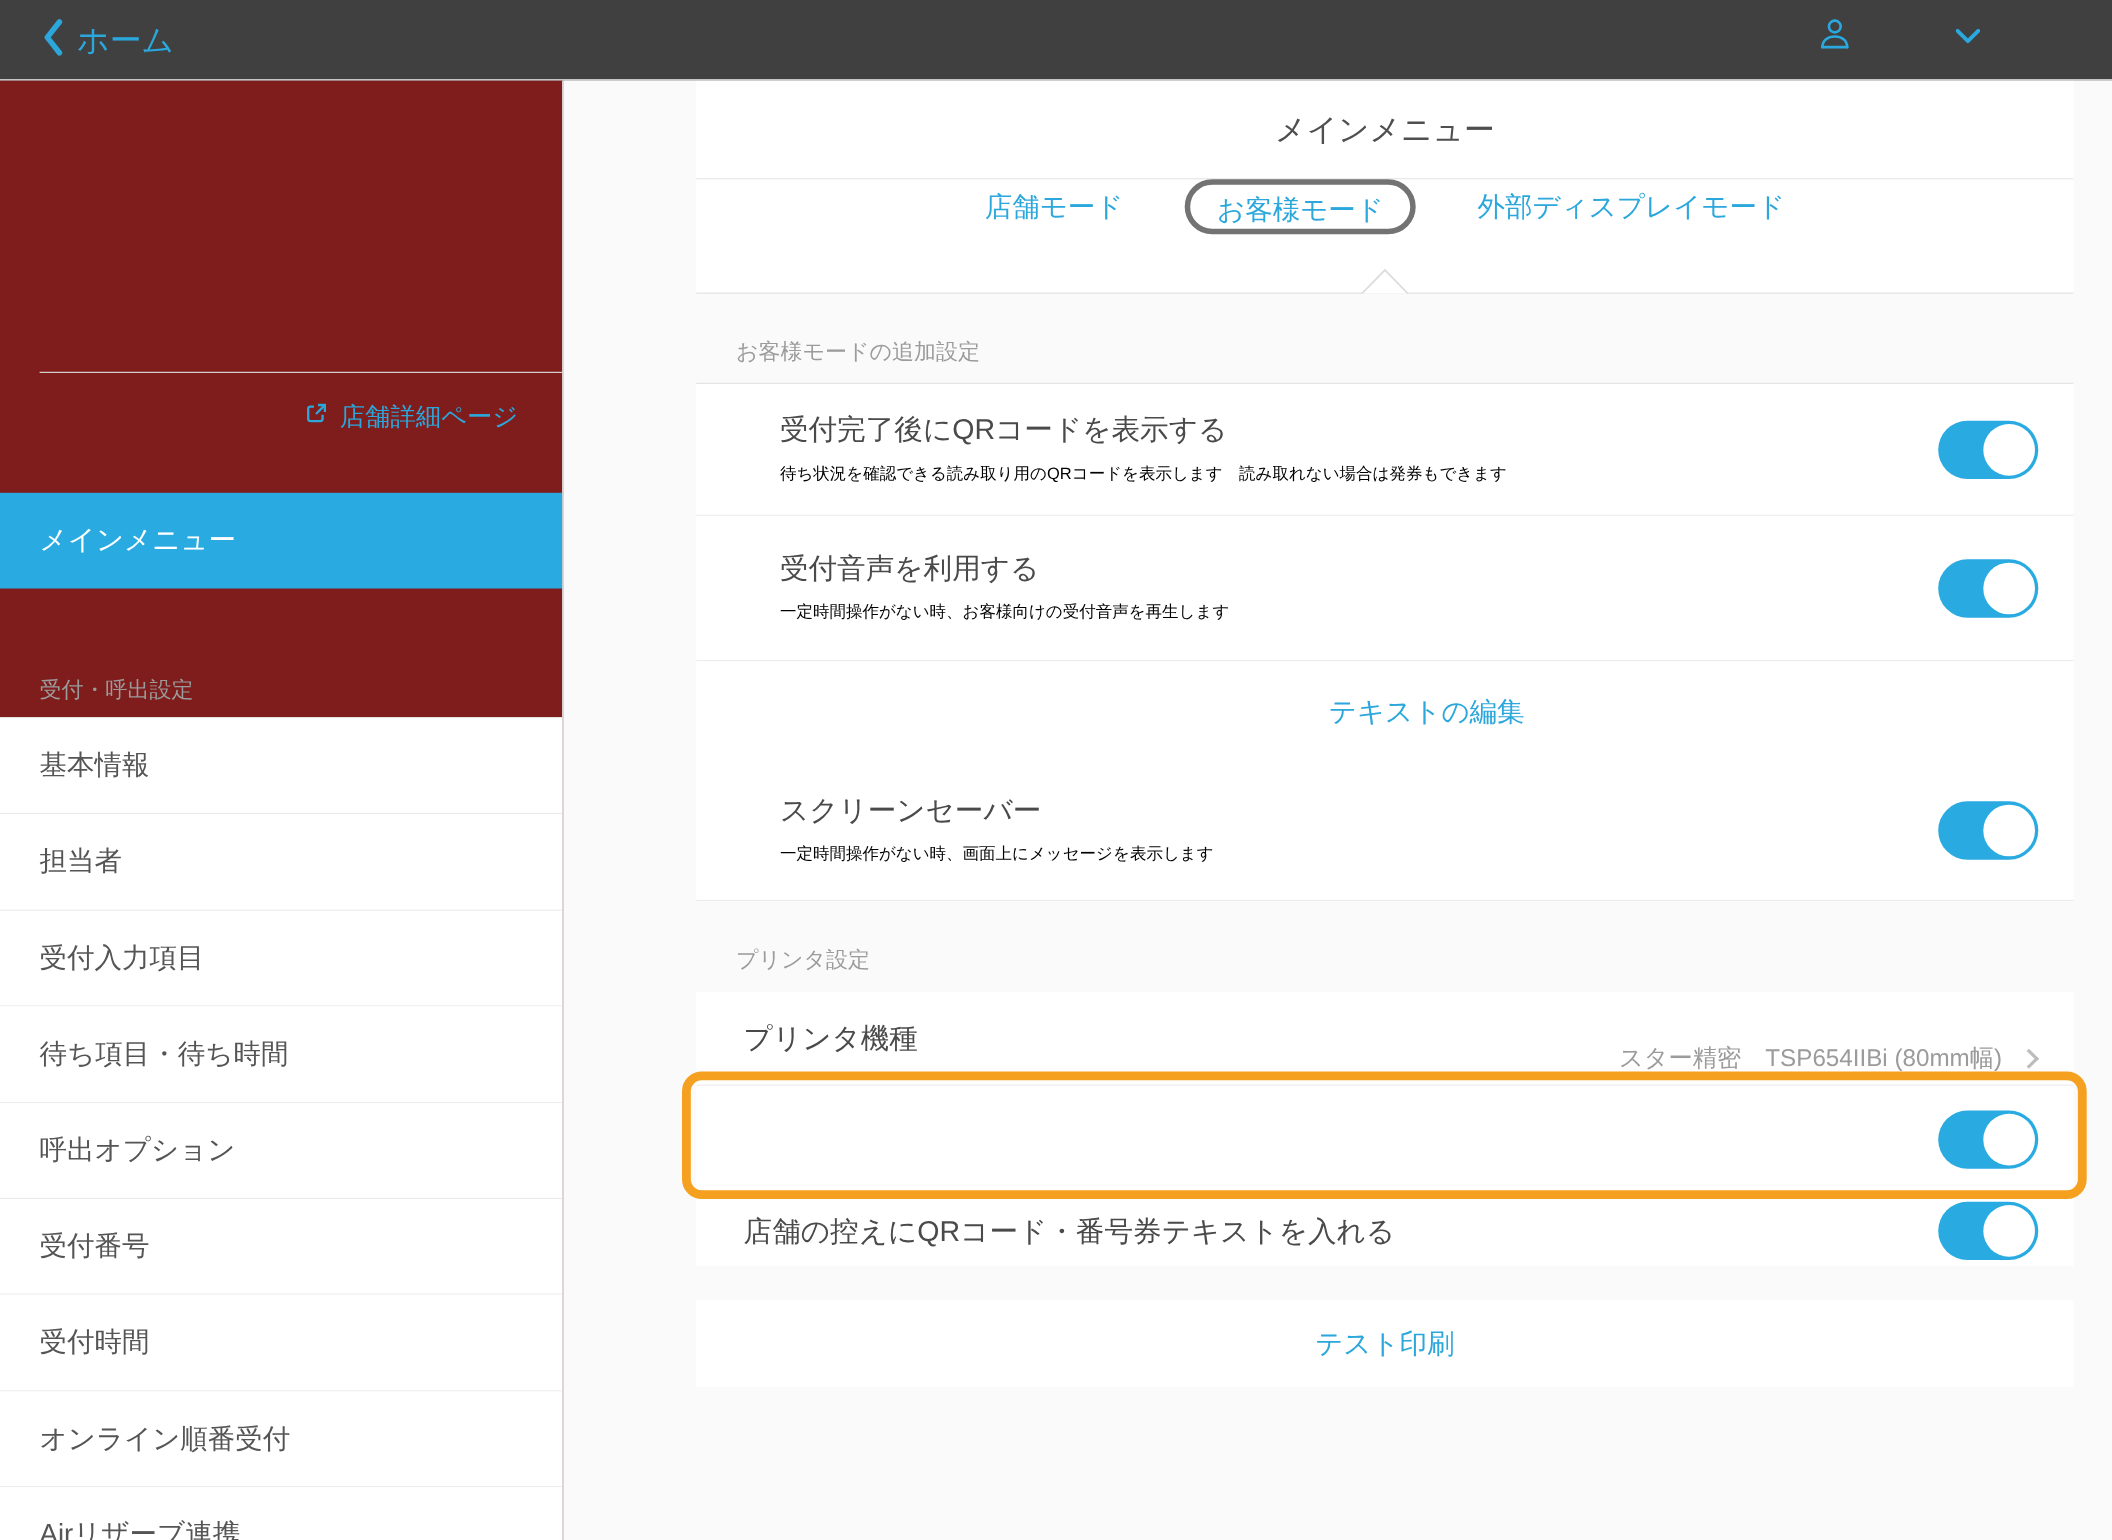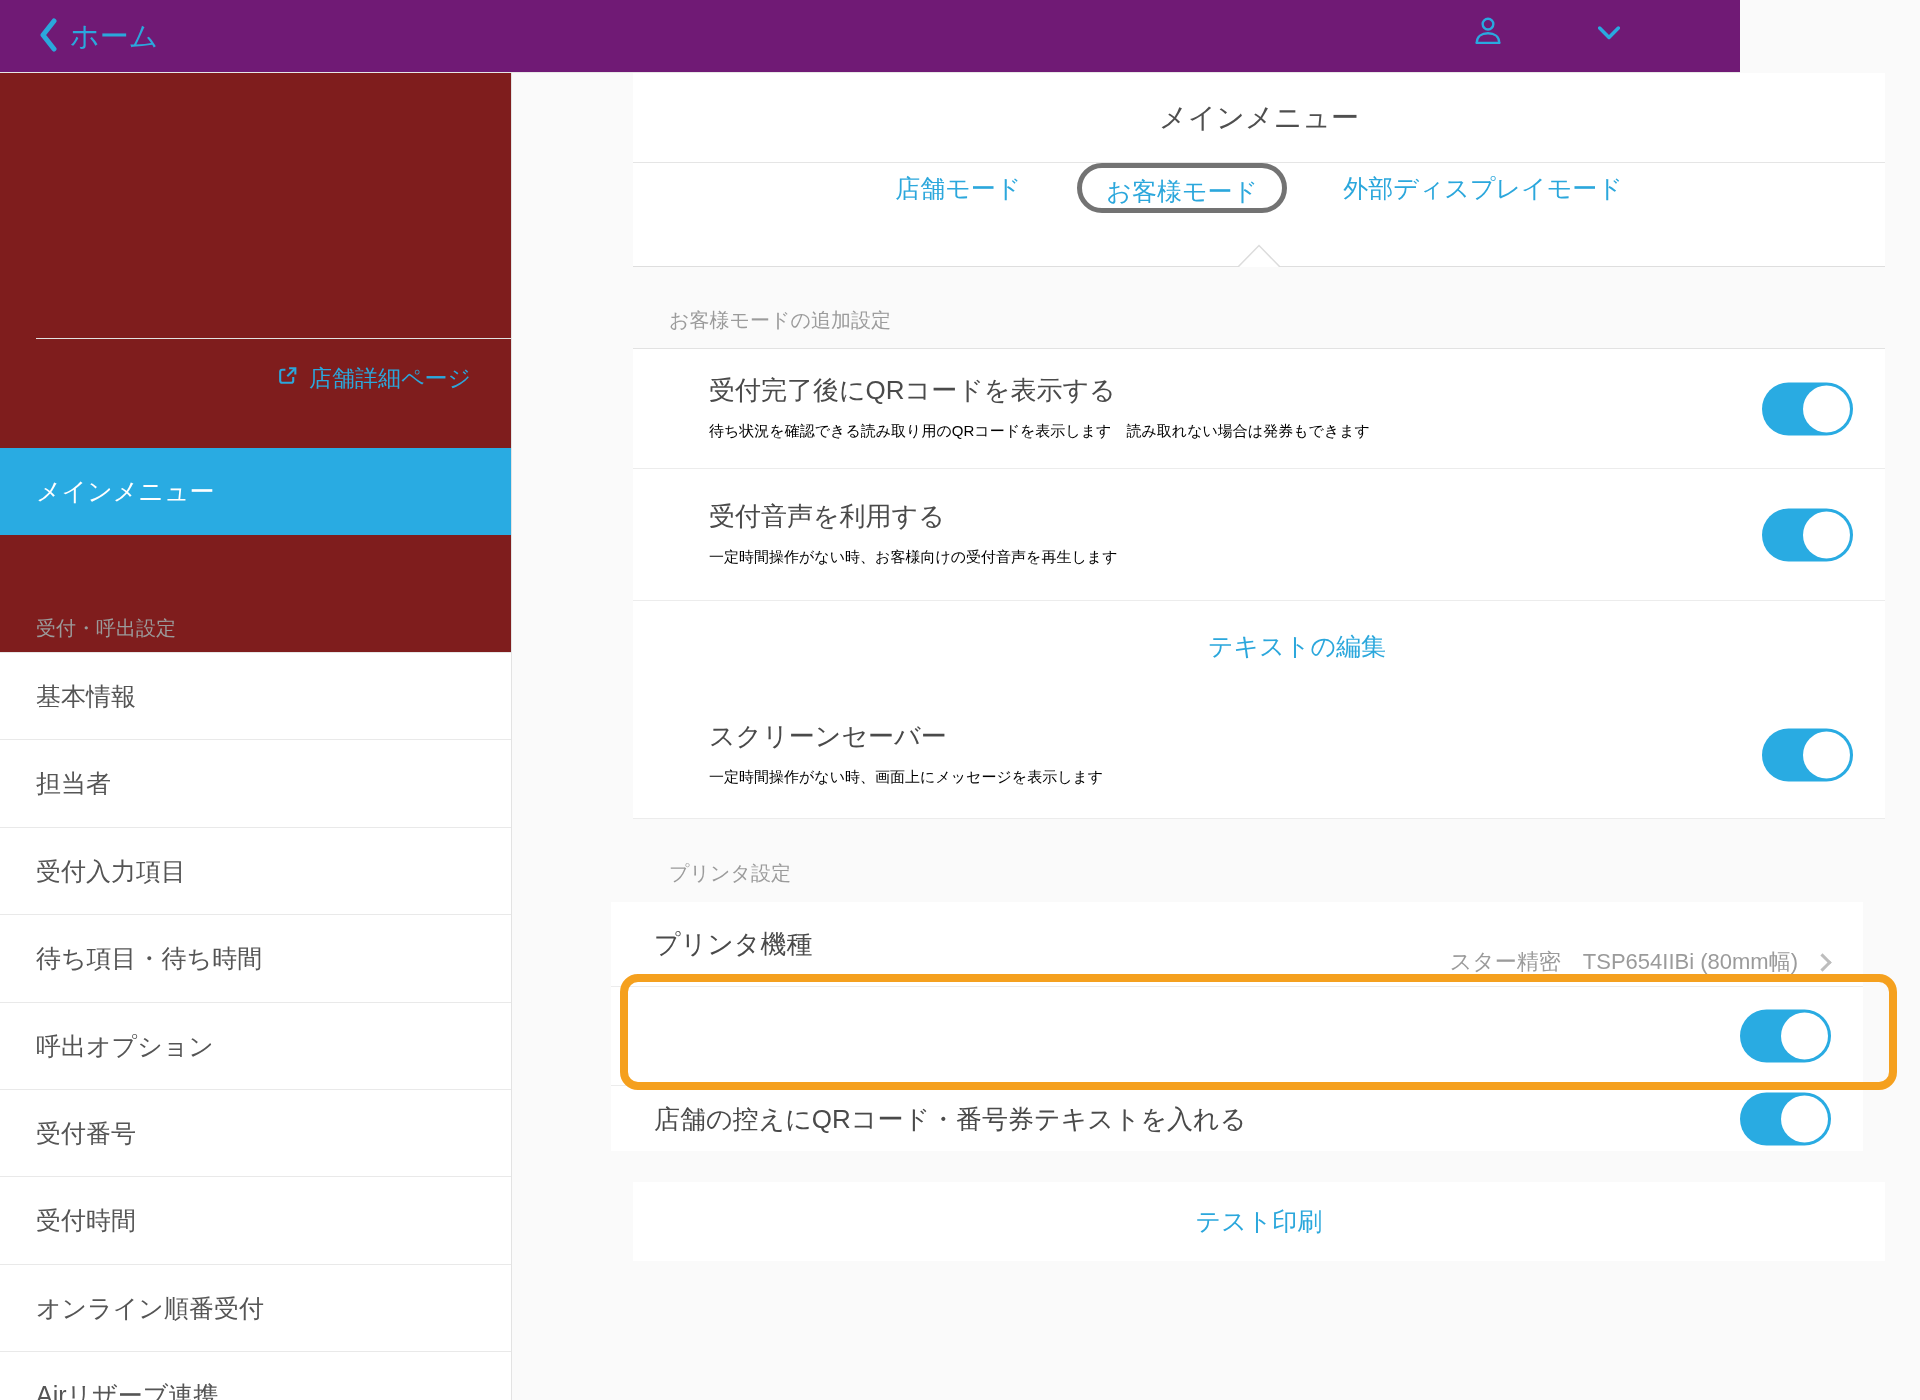--- a/index.html
+++ b/index.html
@@ -1,21 +1,21 @@
 <!DOCTYPE html>
 <html lang="ja"><head>
 <meta charset="utf-8">
 <title>メインメニュー設定</title>
 <style>
   html,body{margin:0;padding:0;background:#fff;}
   *{box-sizing:border-box;font-family:"Liberation Sans","DejaVu Sans",sans-serif;}
   .stage{position:relative;width:1920px;height:1400px;overflow:hidden;background:#fafafa;margin:0 auto;}
 
   
-  .topnav{position:absolute;left:0;top:0;width:1740px;height:73px;background:#701a75;border-bottom:1px solid #e7e7e7;z-index:10;}
+  .topnav{position:absolute;left:0;top:0;width:1920px;height:73px;background:#404040;border-bottom:1px solid #e7e7e7;z-index:10;}
   .back-link{position:absolute;left:38px;top:0;height:73px;display:flex;align-items:center;gap:12px;cursor:pointer;}
   .back-label{color:#2ba7dc;font-size:29px;}
   .nav-right{position:absolute;right:0;top:0;height:73px;width:320px;}
   .user-icon{position:absolute;left:53px;top:15px;}
   .nav-caret{position:absolute;left:178px;top:26px;}
 
   
   .sidebar{position:absolute;left:0;top:73px;width:512px;height:1327px;background:#7f1d1d;border-right:1px solid #e3e3e3;overflow:hidden;}
   .side-divider{position:absolute;left:36px;right:0;top:265px;height:1px;background:#e2e2e2;}
   .detail-link{position:absolute;right:40px;top:288px;height:34px;display:flex;align-items:center;gap:10px;cursor:pointer;}
@@ -44,21 +44,21 @@
   .row-h2{height:132px;}
   .row-h3{height:128px;}
   .row-title{font-size:26px;color:#4a4a4a;line-height:34px;}
   .row-desc{font-size:15px;color:#000000;line-height:26px;}
   .link-row{height:90px;display:flex;align-items:center;justify-content:center;border-bottom:none;cursor:pointer;}
   .link-text{color:#2ba7dc;font-size:25px;}
 
   .toggle{position:absolute;right:32px;top:50%;transform:translateY(-50%);width:91px;height:53px;border-radius:27px;background:#29abe2;cursor:pointer;}
   .toggle::after{content:"";position:absolute;right:3px;top:3px;width:47px;height:47px;border-radius:50%;background:#fff;}
 
-  .card-printer{left:611px;top:902px;width:1252px;}
+  .card-printer{left:633px;top:902px;width:1252px;}
   .printer-model-row{position:relative;height:85px;display:flex;align-items:center;justify-content:space-between;padding-left:43px;padding-right:30px;border-bottom:1px solid #ececec;cursor:pointer;}
   .model-right{display:flex;align-items:center;gap:18px;margin-top:36px;}
   .model-value{font-size:22px;color:#9b9b9b;white-space:pre;}
   .chev-right{width:13px;height:13px;border-top:3px solid #bdbdbd;border-right:3px solid #bdbdbd;transform:rotate(45deg);margin-right:4px;}
   .printer-row1{position:relative;height:99px;display:flex;align-items:center;padding-left:43px;border-bottom:1px solid #ececec;}
   .printer-row2{position:relative;height:65px;display:flex;align-items:center;padding-left:43px;}
 
   .card-test{left:633px;top:1182px;width:1252px;height:79px;display:flex;align-items:center;justify-content:center;cursor:pointer;}
 
   .highlight-box{position:absolute;left:620px;top:974px;width:1277px;height:116px;border:8px solid #f5a01e;border-radius:18px;z-index:5;pointer-events:none;}

